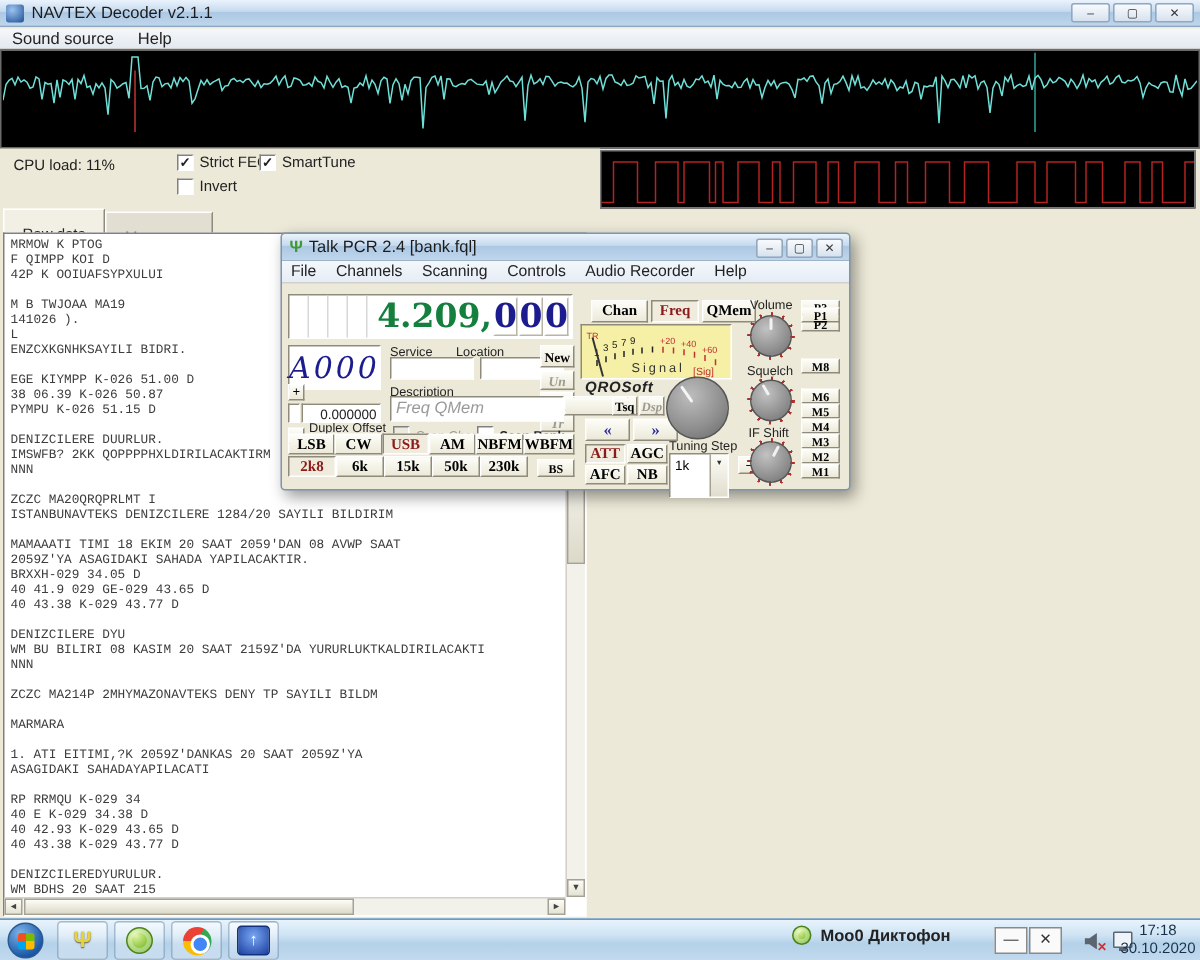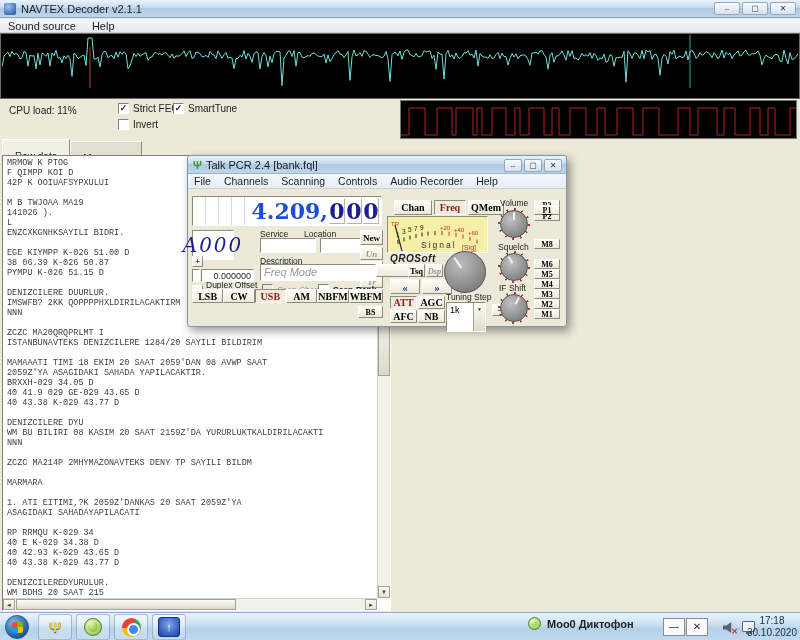--- a/index.html
+++ b/index.html
@@ -84,26 +84,26 @@
   .pcr-title .picon { font-size:11px; color:#3f9a2f; font-weight:bold; margin:0 4px 0 5px; line-height:10px; }
   .pcr-title .title { font-size:11px; color:#1c1c1c; }
   .pcr-menu { height:15px; background:linear-gradient(#f3f7fb,#e6edf5); border-bottom:1px solid #cfcfcf;
     display:flex; align-items:center; gap:13px; padding-left:6px; font-size:10.5px; color:#222; }
   .pcr-body { position:relative; height:137px; font-family:"Liberation Serif", serif; }
   .abs { position:absolute; }
 
   .freq-display { left:4px; top:7px; width:190px; height:30px; display:flex; align-items:stretch; }
   .freq-cell { width:13px; border-right:1px solid #d8d8d8; }
   .freq-main { flex:1; display:flex; align-items:center; justify-content:flex-end;
-    font-family:"DejaVu Serif", serif; font-weight:bold; font-size:22px; color:#1d4ed8; }
+    font-family:"DejaVu Serif", serif; font-weight:bold; font-size:22px; color:#15803d; }
   .freq-boxed { width:16px; height:26px; margin:1px 0 0 1px; border:1px solid; border-color:#fff #b8b5a6 #b8b5a6 #fff;
     display:flex; align-items:center; justify-content:center;
     font-family:"DejaVu Serif", serif; font-weight:bold; font-size:22px; color:#1c1c8f; }
 
-  .chan-display { left:4px; top:41px; width:42px; height:30px; display:flex; align-items:center; justify-content:center;
+  .chan-display { left:4px; top:41px; width:62px; height:30px; display:flex; align-items:center; justify-content:center;
     font-family:"DejaVu Serif", serif; font-style:italic; font-size:20px; color:#1c1c8f; letter-spacing:2px; }
 
   .flabel { font-size:8.5px; color:#222; font-family:"Liberation Sans", sans-serif; }
   .fin { height:15px; }
   .fin input { width:100%; height:100%; border:none; outline:none; font-size:10px; background:transparent; }
   .desc-val { font-size:11px; font-style:italic; color:#9a9a9a; padding:1px 0 0 3px; font-family:"Liberation Sans", sans-serif;}
 
   .sidebtn { left:172px; width:23px; height:15px; font-size:9px; }
   .minibtn { width:11px; height:11px; font-size:9px; line-height:9px; }
   .duplex-val { font-size:9px; text-align:right; padding:1px 2px 0 0; font-family:"Liberation Sans", sans-serif; color:#222;}
@@ -329,21 +329,21 @@
     <div class="abs flabel" style="left:116px; top:40px;">Location</div>
     <div class="abs fin sunken" style="left:132px; top:49px; width:56px;"><input style=""></div>
 
     <div class="abs btn raised sidebtn" style="top:41px;">New</div>
     <div class="abs btn raised sidebtn disabled" style="top:58px; height:13px;">Un</div>
     <div class="abs btn raised sidebtn disabled" style="top:72px; height:13px;">St</div>
     <div class="abs btn raised sidebtn disabled" style="top:86px; height:13px;">Tr</div>
 
     <div class="abs flabel" style="left:72px; top:67px;">Description</div>
     <div class="abs sunken" style="left:72px; top:75px; width:116px; height:17px;">
-      <div class="desc-val">Freq Mode</div>
+      <div class="desc-val">Freq QMem</div>
     </div>
 
     <div class="abs btn raised minibtn" style="left:4px; top:67px;">+</div>
     <div class="abs flabel" style="left:18px; top:52px;margin-top:39px;">Duplex Offset</div>
     <div class="abs sunken" style="left:4px; top:80px; width:8px; height:13px;"></div>
     <div class="abs sunken duplex-val" style="left:13px; top:80px; width:53px; height:13px;">0.000000</div>
     <div class="abs btn raised minibtn" style="left:4px; top:96px;">−</div>
 
     <div class="abs cb-item" style="left:74px; top:95px;">
       <span class="cbox off" style="background:#eceadd;"></span>
@@ -356,20 +356,27 @@
 
     <div class="abs mode-row">
       <div class="btn raised">LSB</div>
       <div class="btn raised">CW</div>
       <div class="btn pressed red">USB</div>
       <div class="btn raised">AM</div>
       <div class="btn raised">NBFM</div>
       <div class="btn raised">WBFM</div>
     </div>
 
+    <div class="abs filt-row">
+      <div class="btn pressed red">2k8</div>
+      <div class="btn raised">6k</div>
+      <div class="btn raised">15k</div>
+      <div class="btn raised">50k</div>
+      <div class="btn raised">230k</div>
+    </div>
     <div class="abs btn raised" style="left:170px; top:117px; width:25px; height:12px; font-size:8px;">BS</div>
 
     <div class="abs btn raised topbtn" style="left:206px; width:38px;">Chan</div>
     <div class="abs btn pressed topbtn red" style="left:246px; width:32px;">Freq</div>
     <div class="abs btn raised topbtn" style="left:280px; width:36px;">QMem</div>
 
     <div class="abs meter">
       <svg width="99" height="35" viewBox="0 0 99 35">
         <text x="3" y="9" font-size="6" fill="#c03030">TR</text>
         <line x1="10" y1="23" x2="10" y2="27" stroke="#222" stroke-width="1"></line>

